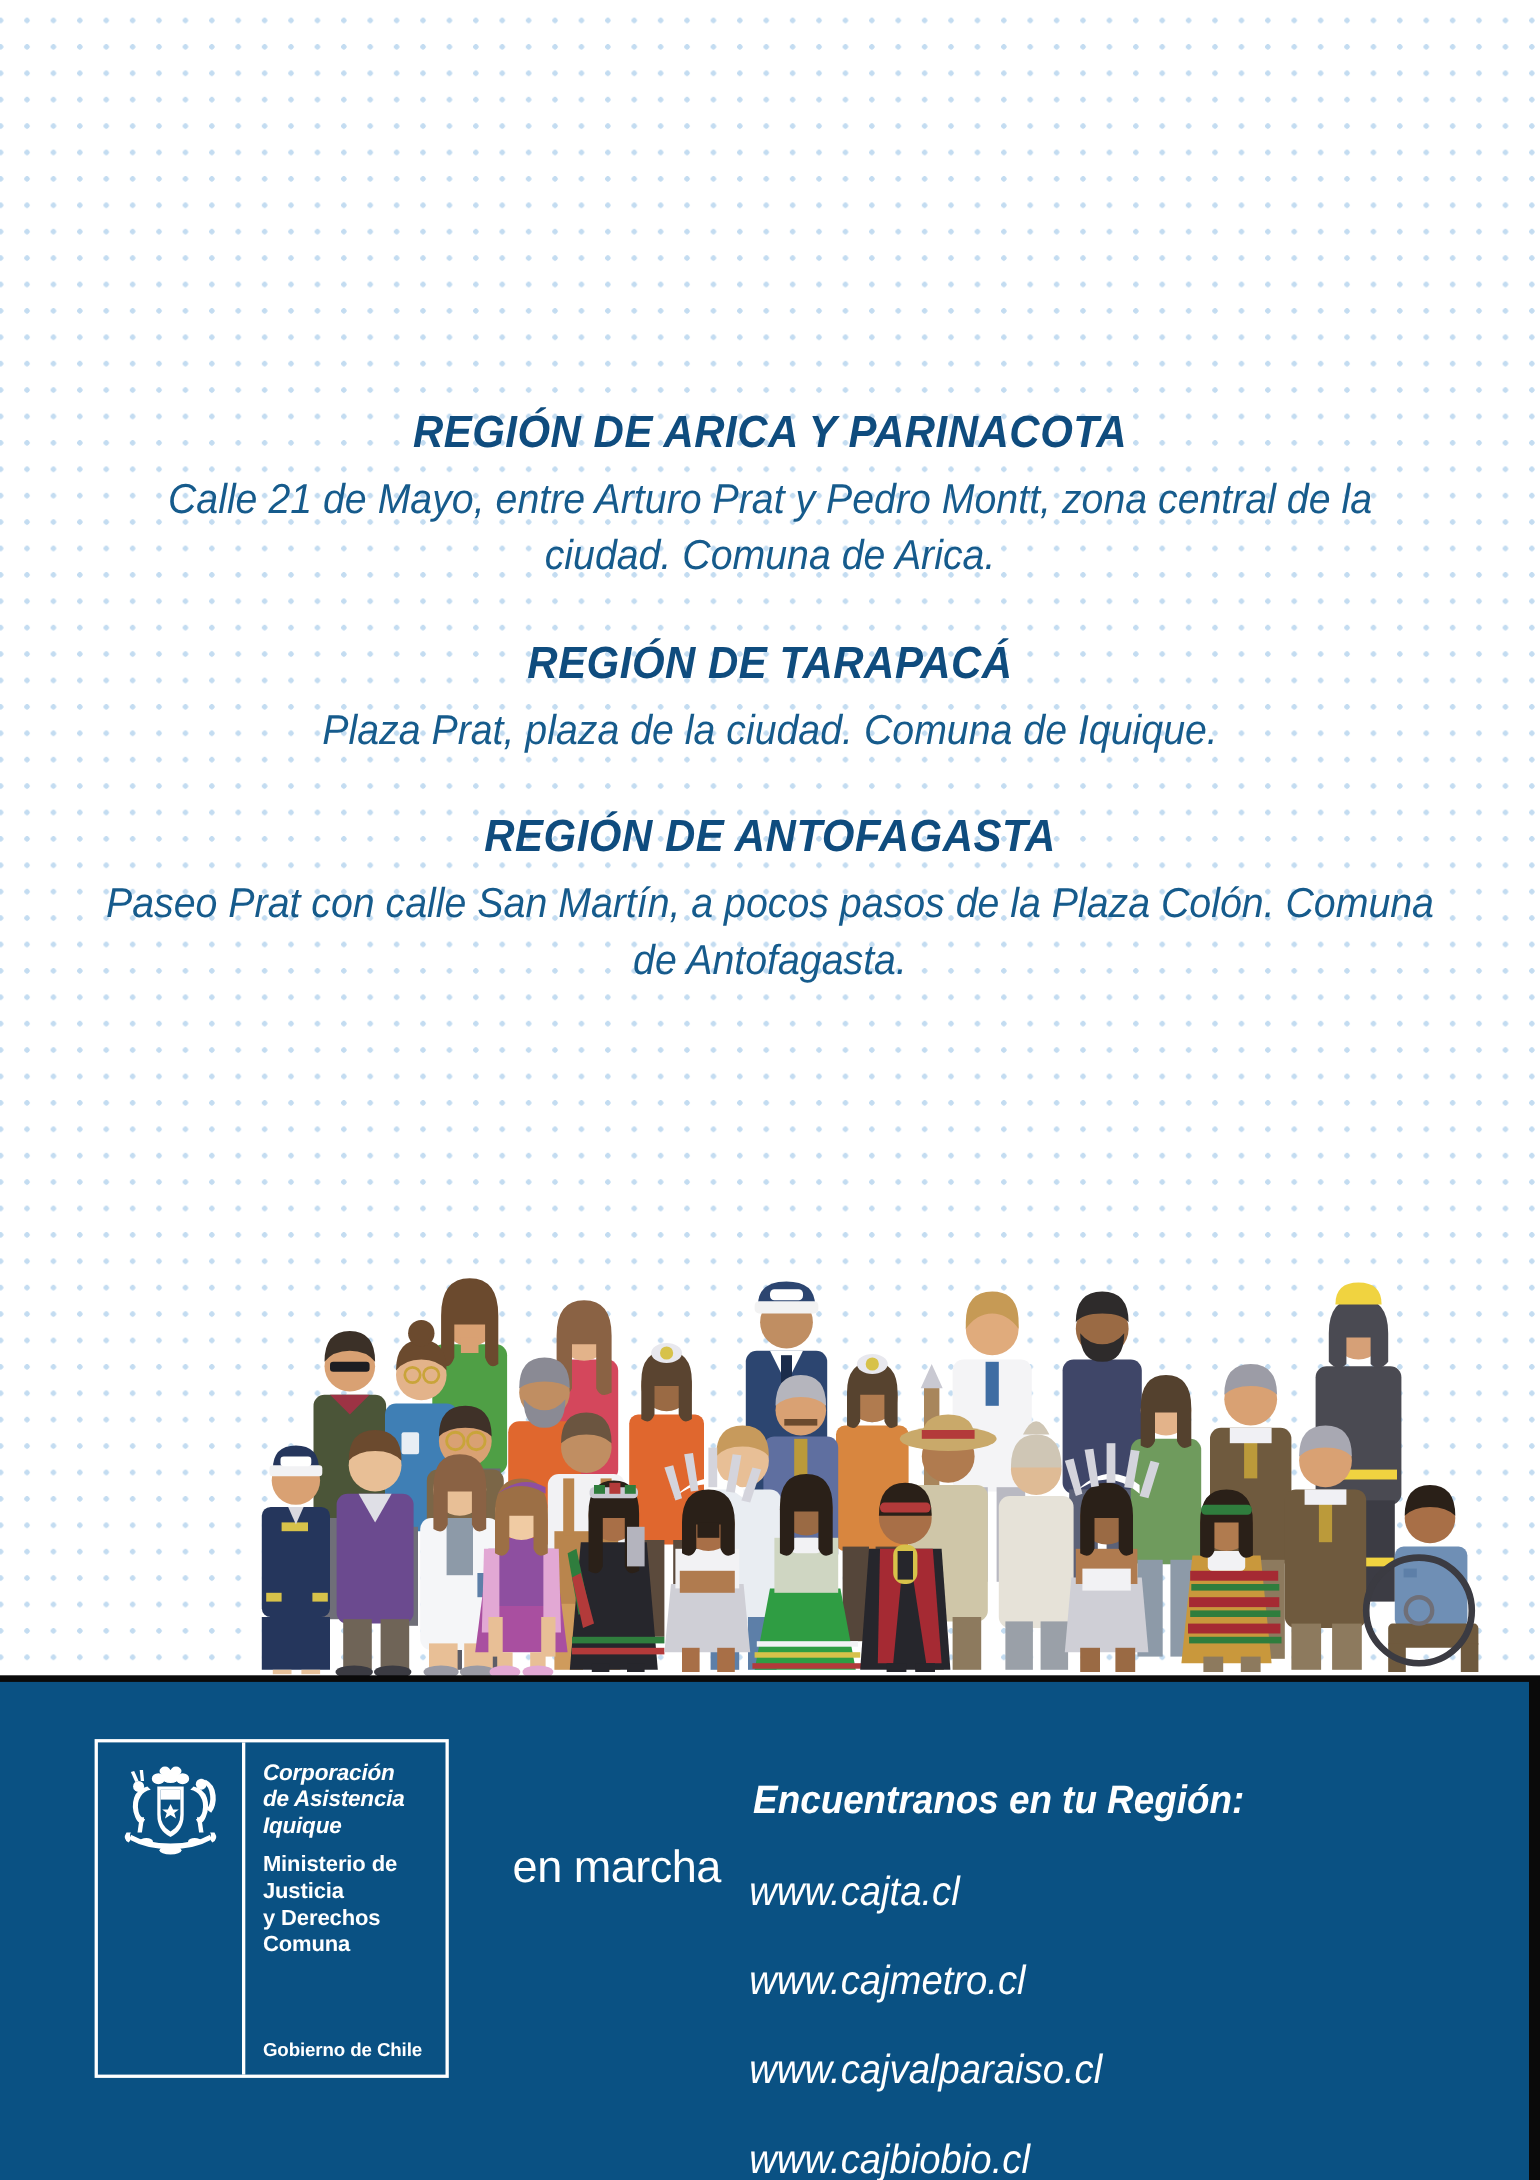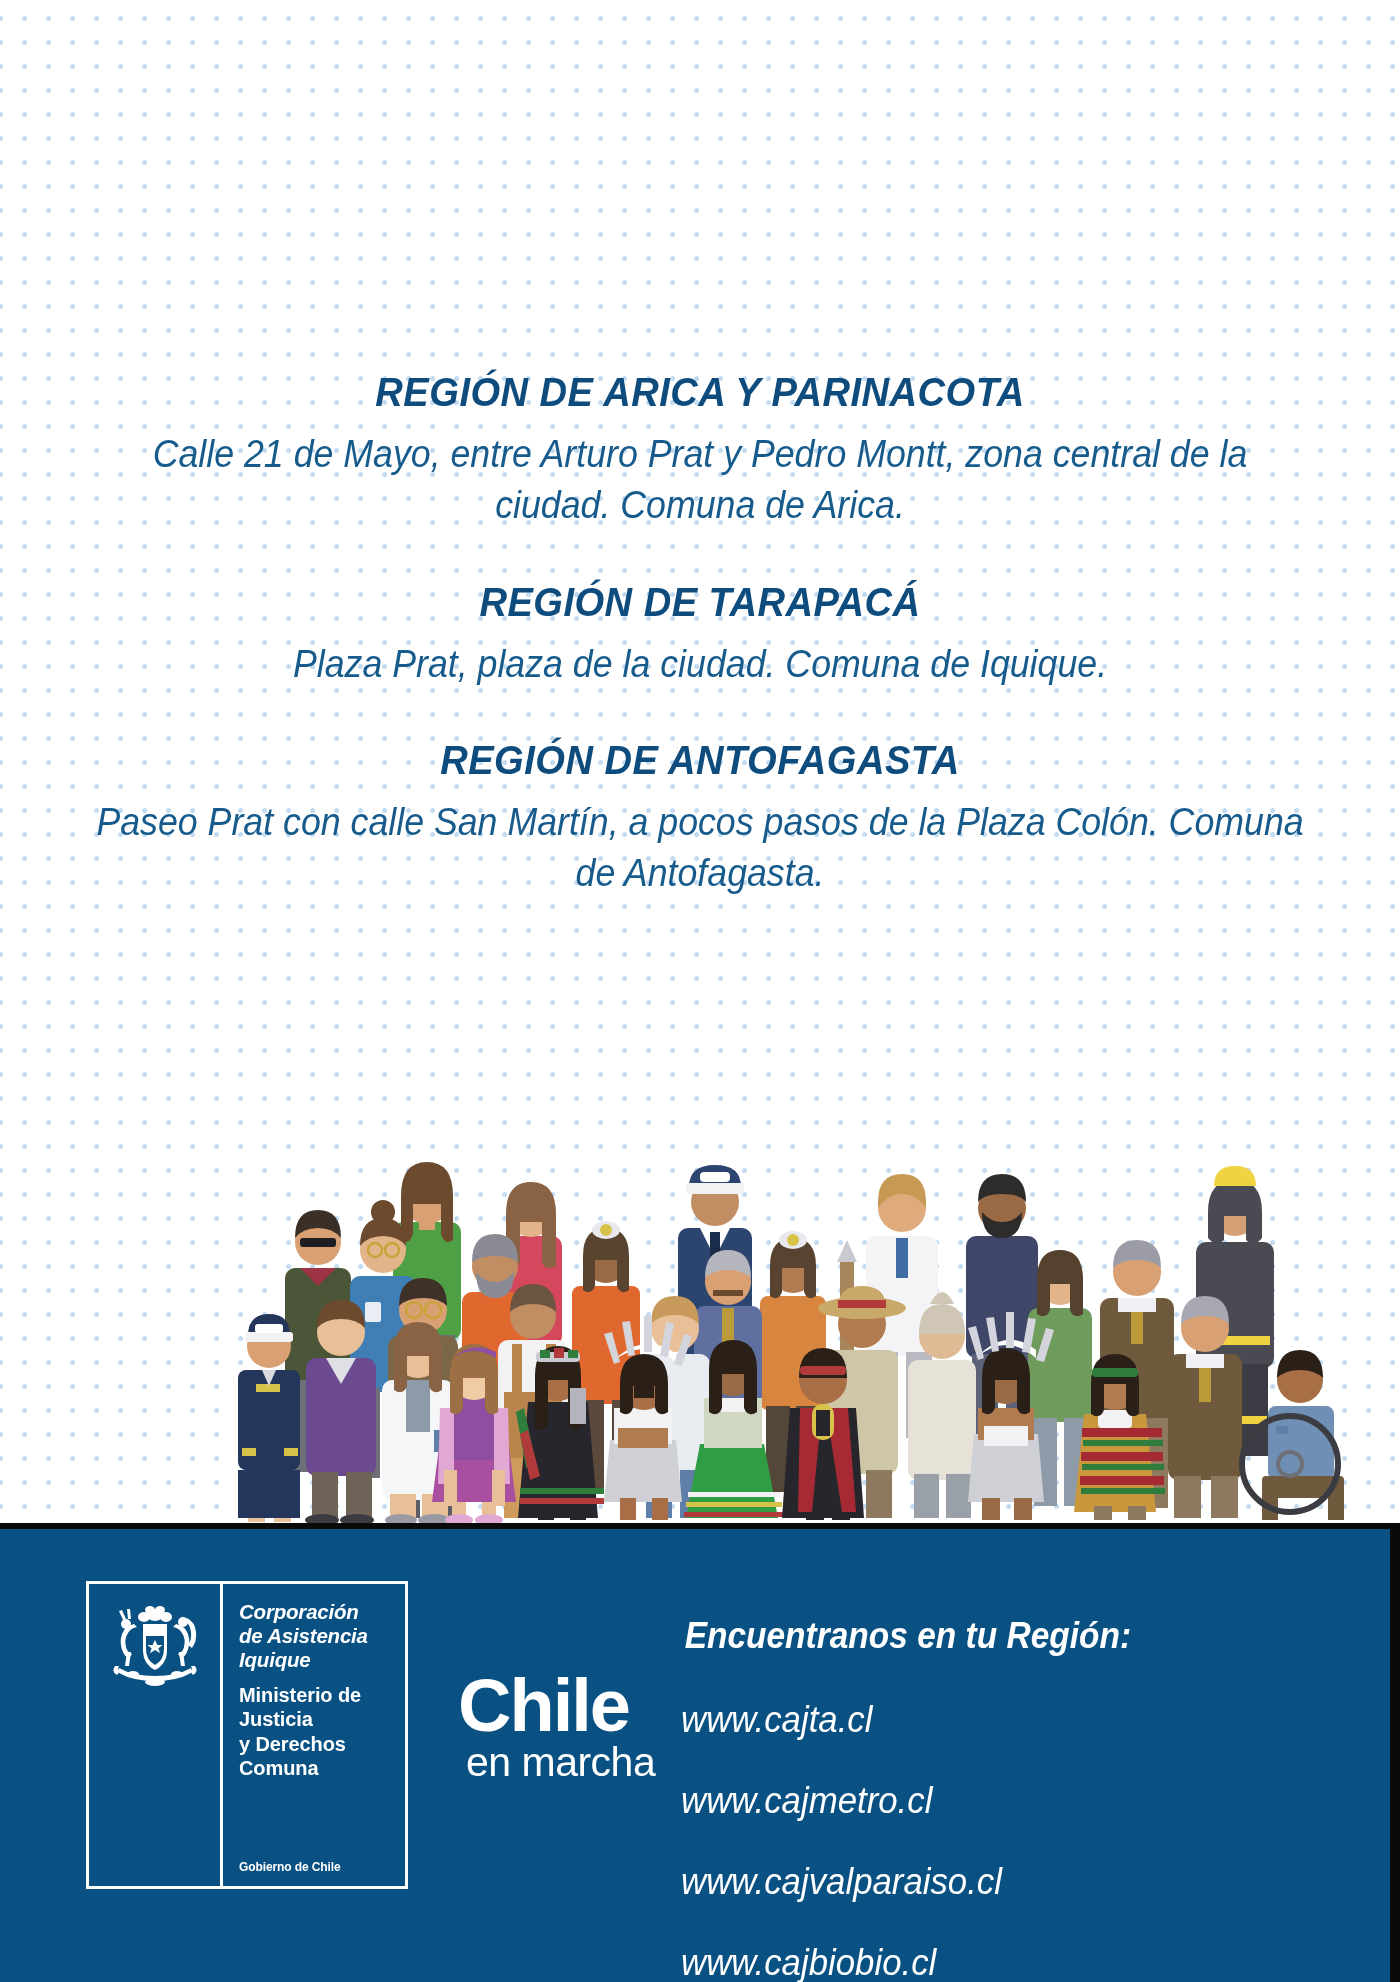--- a/index.html
+++ b/index.html
@@ -181,21 +181,21 @@
     font-family:"Liberation Sans", sans-serif;
     font-weight:bold;
     font-size:20px;
     line-height:1.22;
     margin-top:11px;
     letter-spacing:-0.1px;
   }
   .gob-gov {
     font-family:"Liberation Sans", sans-serif;
     font-weight:bold;
-    font-size:12px;
+    font-size:17px;
     margin-top:auto;
     letter-spacing:-0.1px;
   }
   .chile-lockup {
     margin-left:50px; padding-top:92px;
     color:#ffffff;
   }
   .chile-word {
     font-family:"Liberation Sans", sans-serif;
     font-weight:bold;
@@ -684,21 +684,20 @@
             </div>
             <div class="gob-min">
               <div>Ministerio de Justicia</div>
               <div>y Derechos Comuna</div>
             </div>
             <div class="gob-gov">Gobierno de Chile</div>
           </div>
         </div>
 
         <div class="chile-lockup">
-          <div class="chile-word">Chile</div>
           <div class="chile-sub">en marcha</div>
         </div>
       </div>
 
       <div class="contact-area">
         <div class="contact-title">Encuentranos en tu Región:</div>
         <div class="contact-url">www.cajta.cl</div>
         <div class="contact-url">www.cajmetro.cl</div>
         <div class="contact-url">www.cajvalparaiso.cl</div>
         <div class="contact-url">www.cajbiobio.cl</div>

